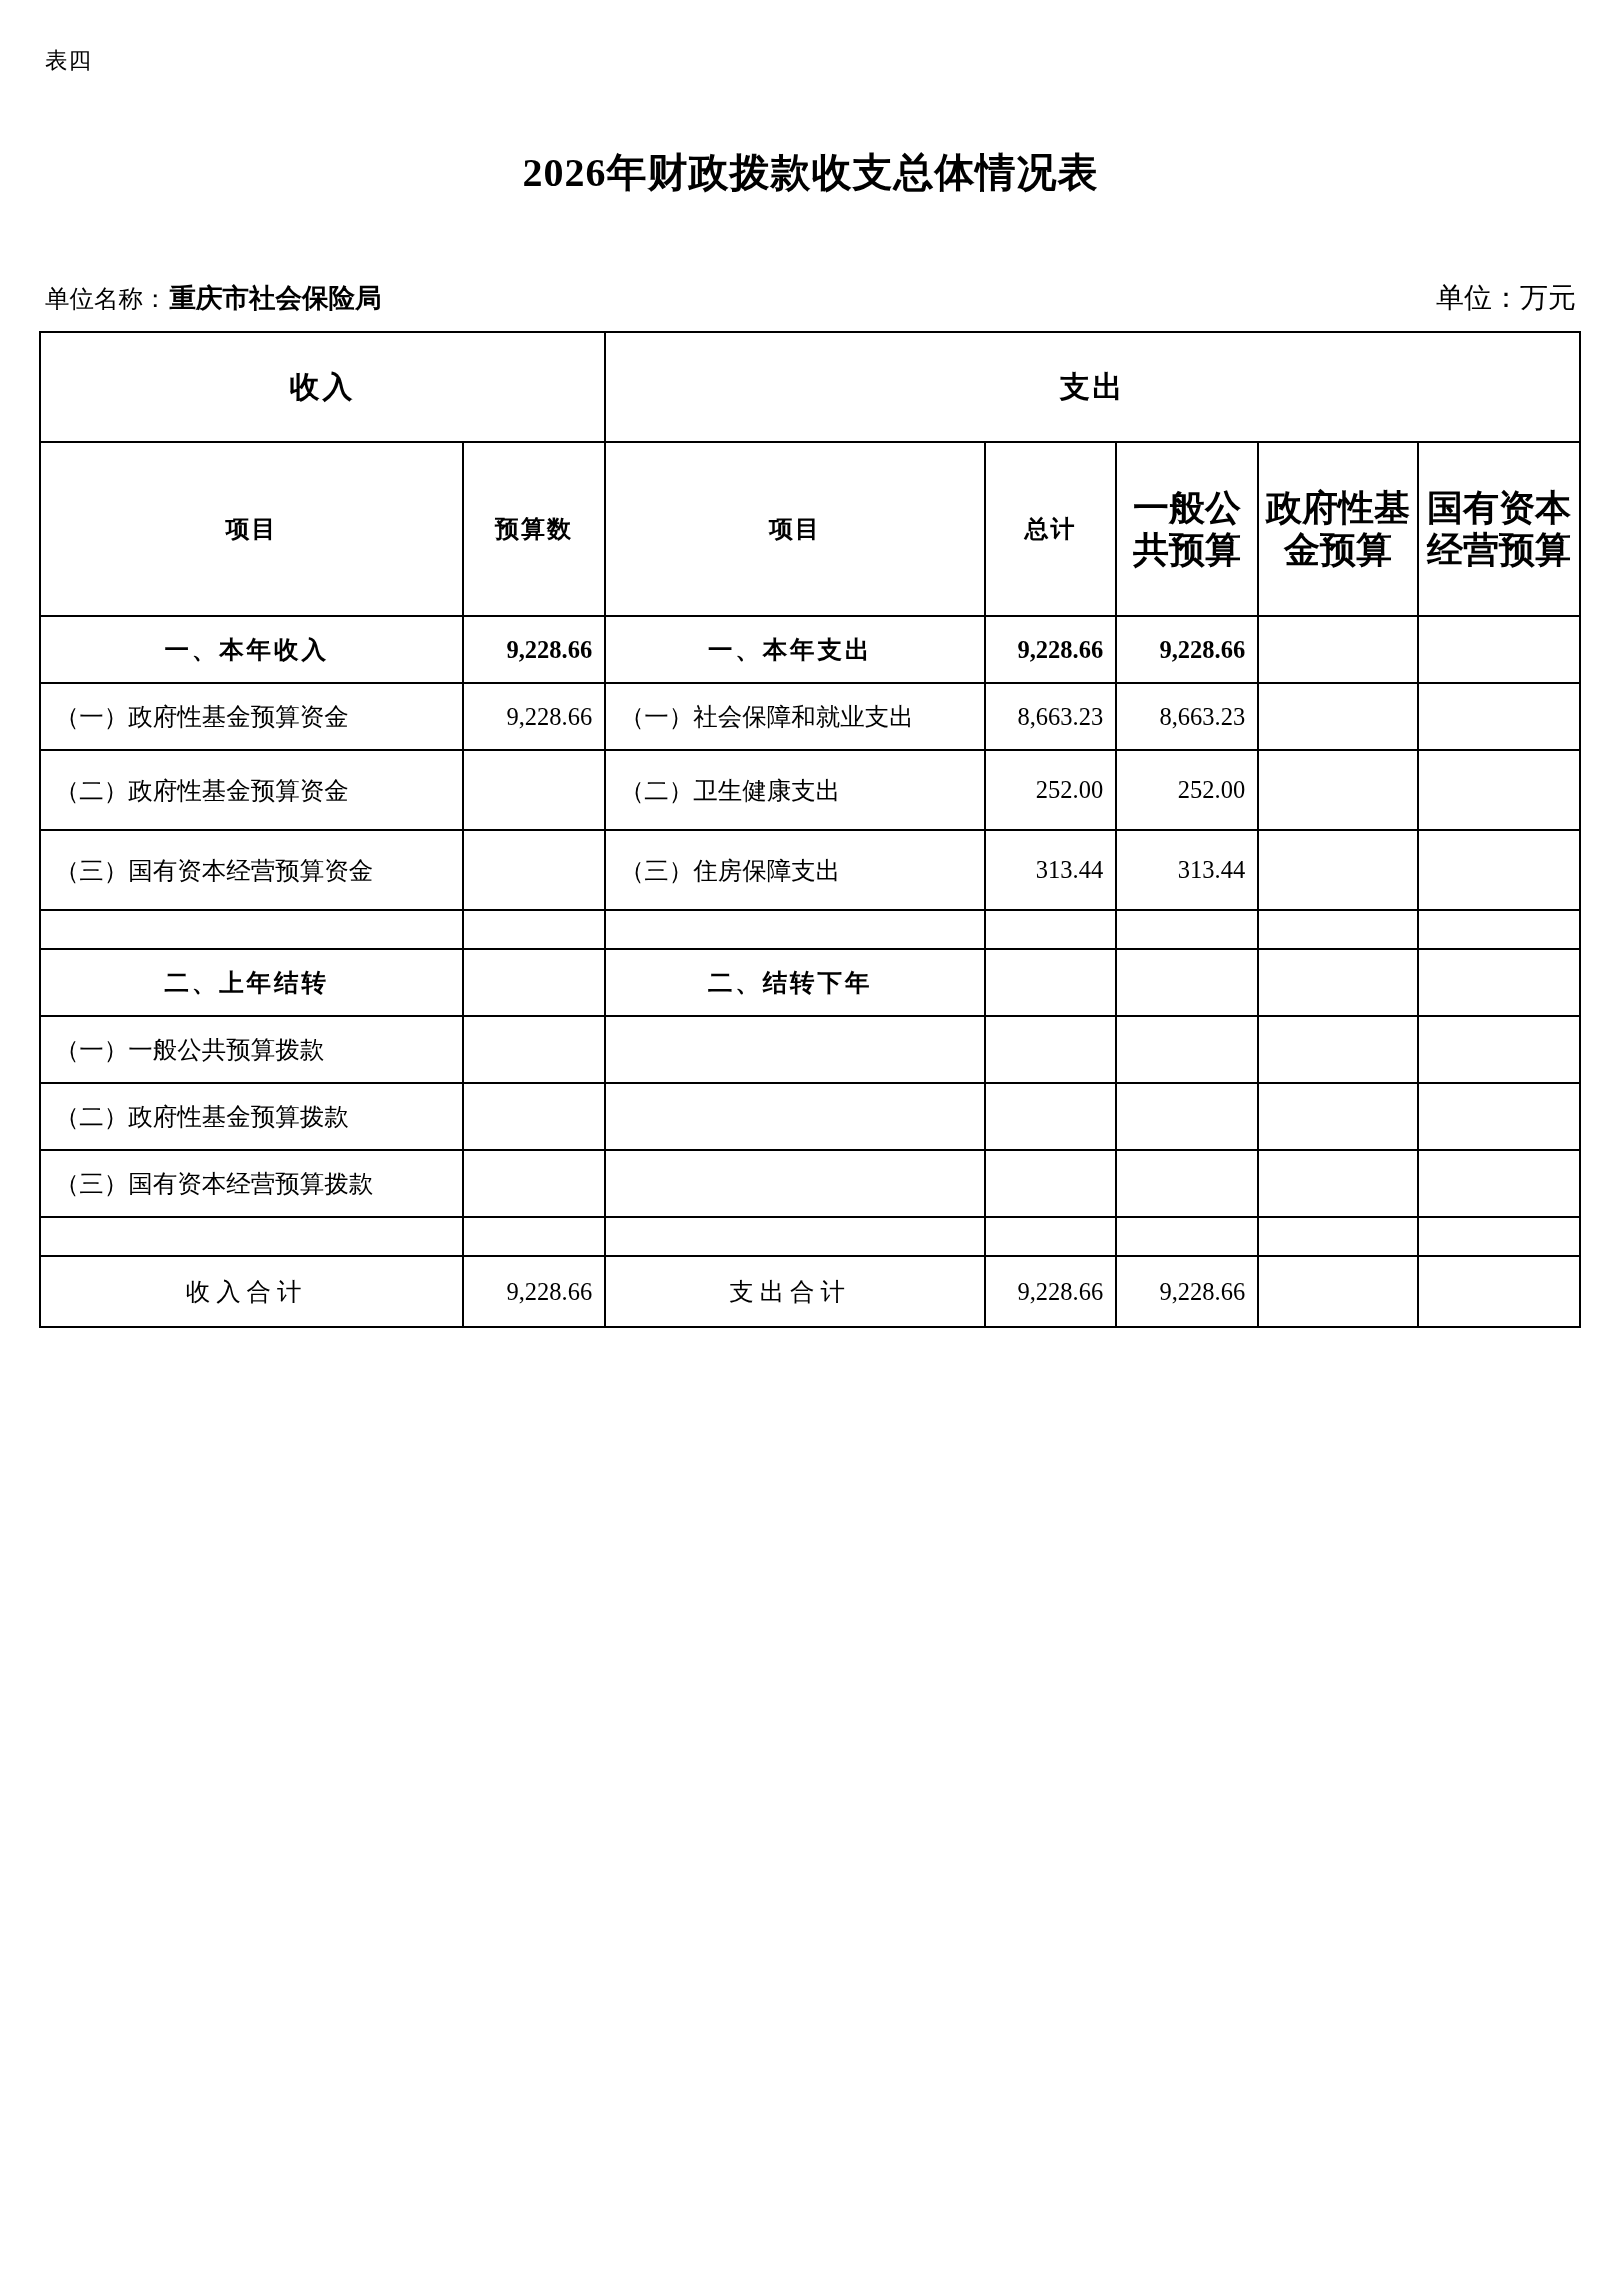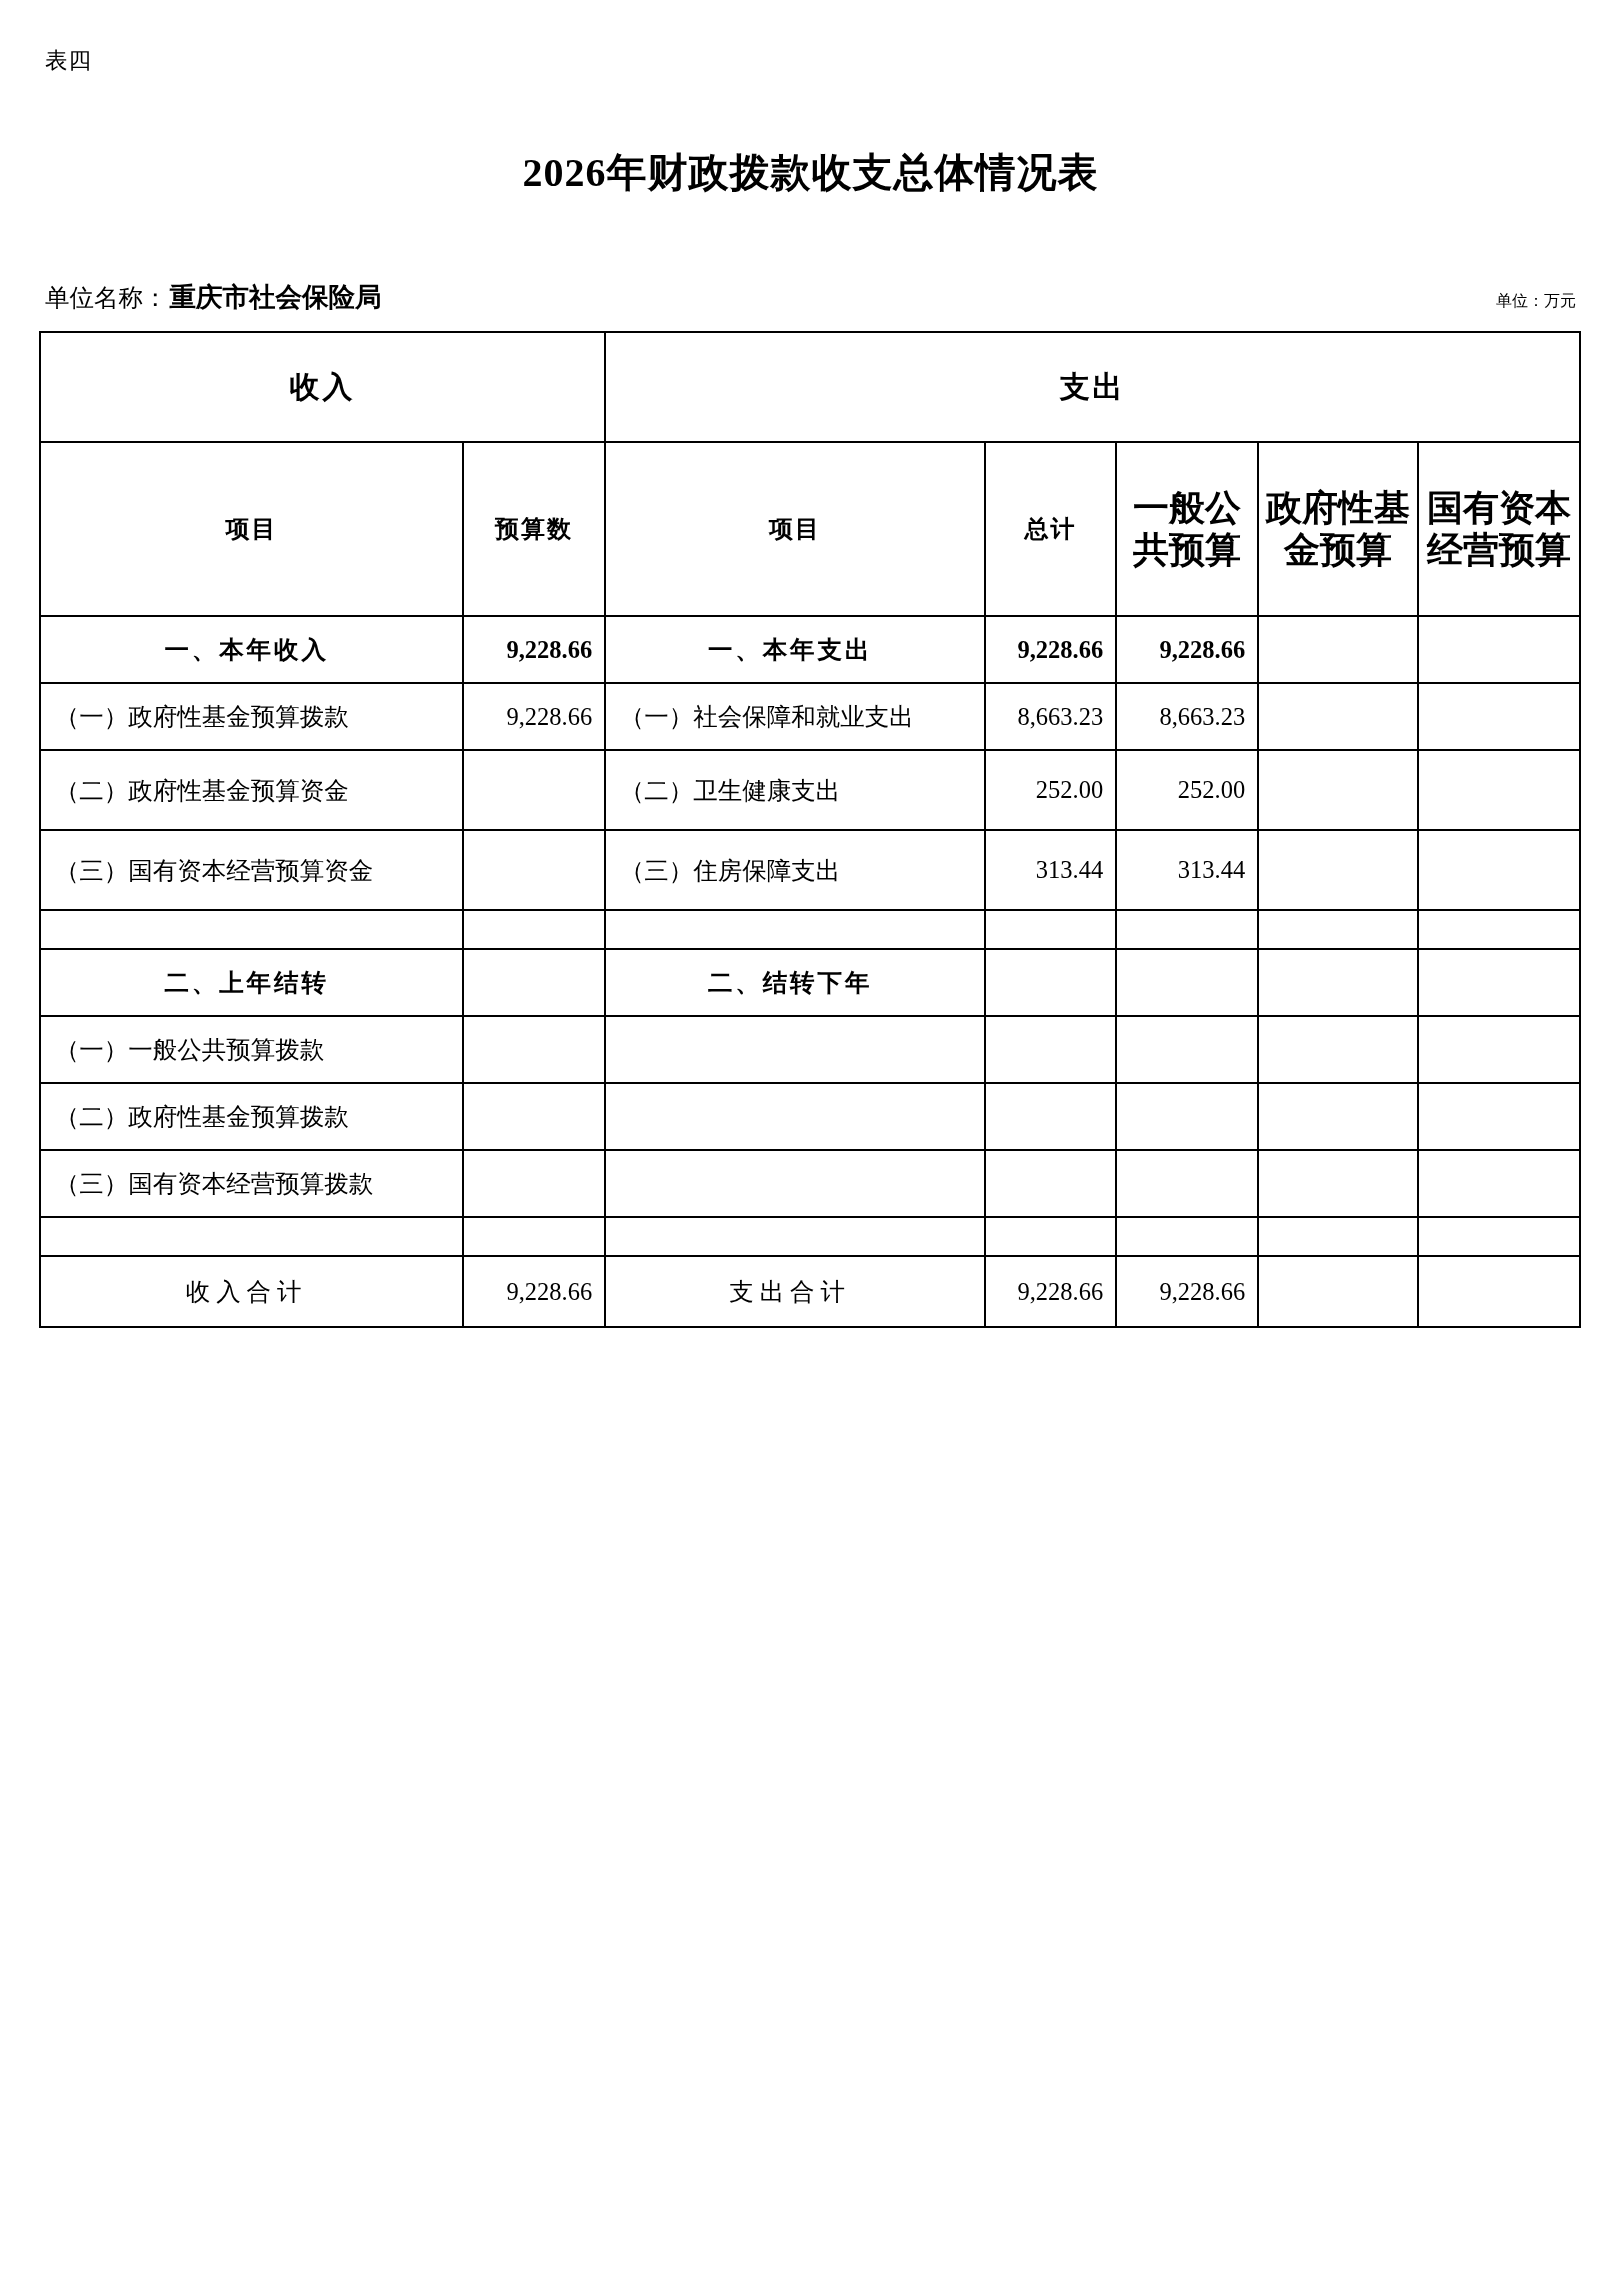--- a/index.html
+++ b/index.html
@@ -55,21 +55,21 @@
     width: 1531px;
     display: flex;
     justify-content: space-between;
     align-items: baseline;
     font-size: 24.5px;
     white-space: nowrap;
   }
   .meta-left { display: flex; align-items: baseline; }
   .meta-left .meta-label { font-size: 24.5px; text-align: right; }
   .meta-left .meta-value { font-size: 26.5px; font-weight: 600; margin-left: 2px; }
-  .meta-right { font-size: 16px; }
+  .meta-right { font-size: 28px; }
 
   
   .tbl-wrap {
     position: absolute;
     left: 39px;
     top: 331px;
     width: 1541px;
   }
   table.budget {
     border-collapse: collapse;
@@ -184,21 +184,21 @@
       <tr class="data strong thick-top">
             <td class="item">一、本年收入</td>
             <td class="num">9,228.66</td>
             <td class="item thick-left">一、本年支出</td>
             <td class="num">9,228.66</td>
             <td class="num">9,228.66</td>
             <td class="num"></td>
             <td class="num"></td>
           </tr>
           <tr class="data">
-            <td class="item">（一）政府性基金预算拨款</td>
+            <td class="item">（一）政府性基金预算资金</td>
             <td class="num">9,228.66</td>
             <td class="item thick-left">（一）社会保障和就业支出</td>
             <td class="num">8,663.23</td>
             <td class="num">8,663.23</td>
             <td class="num"></td>
             <td class="num"></td>
           </tr>
           <tr class="data tall">
             <td class="item">（二）政府性基金预算资金</td>
             <td class="num"></td>

